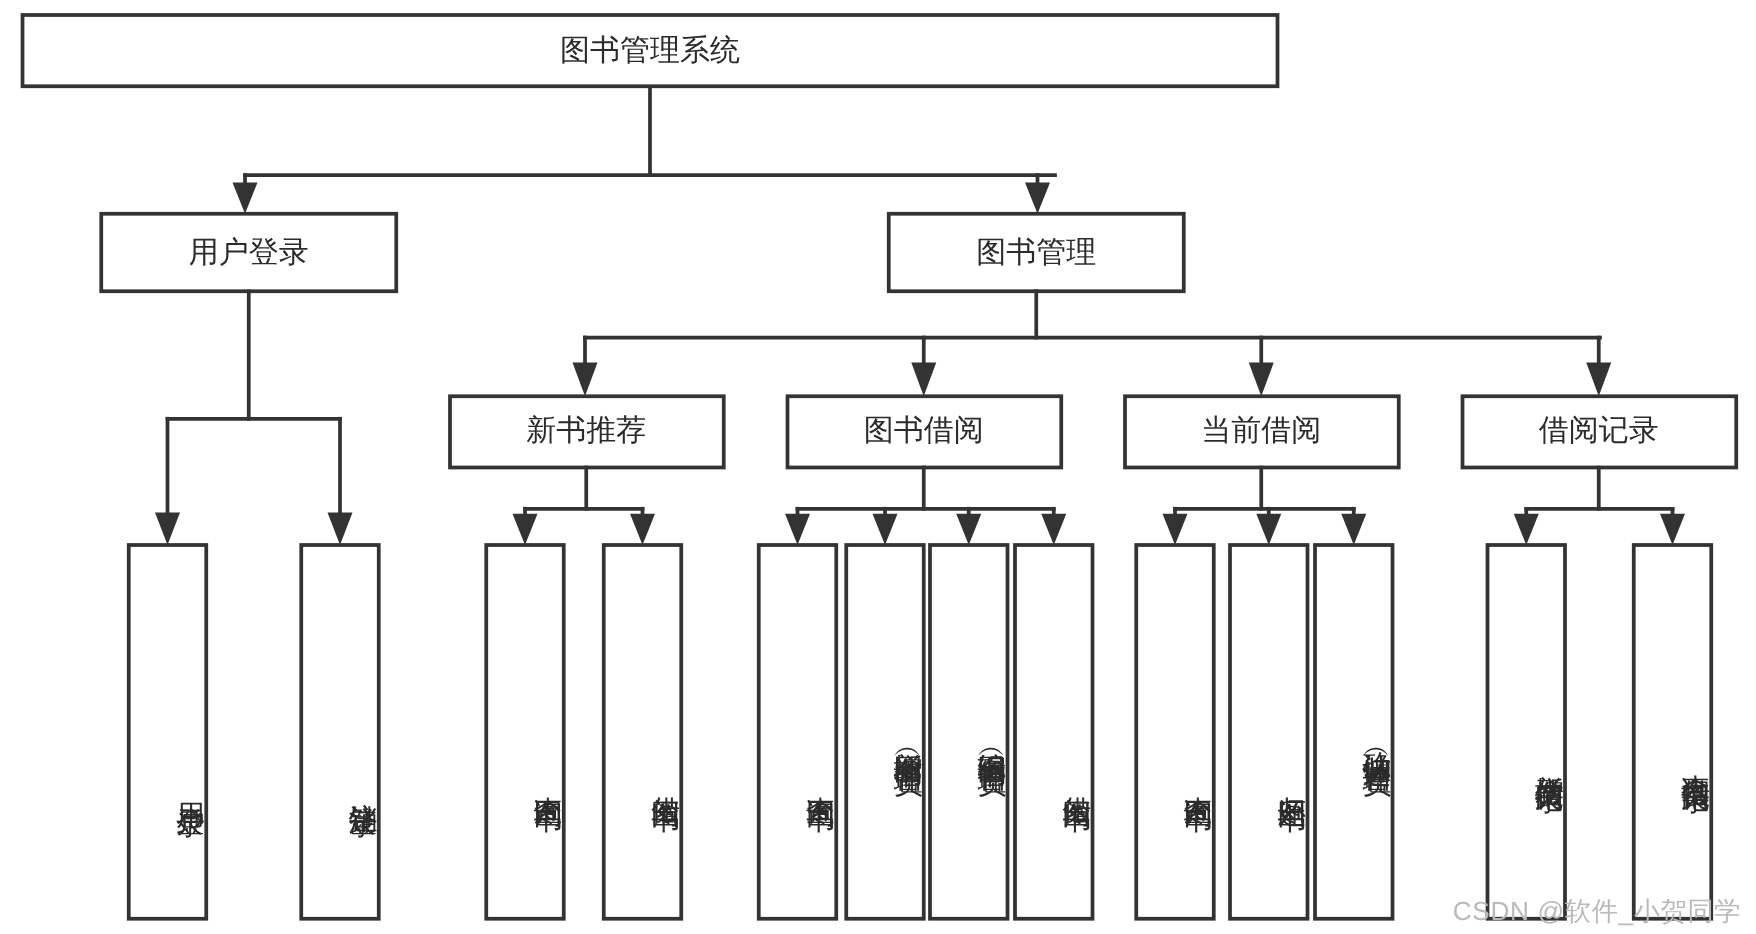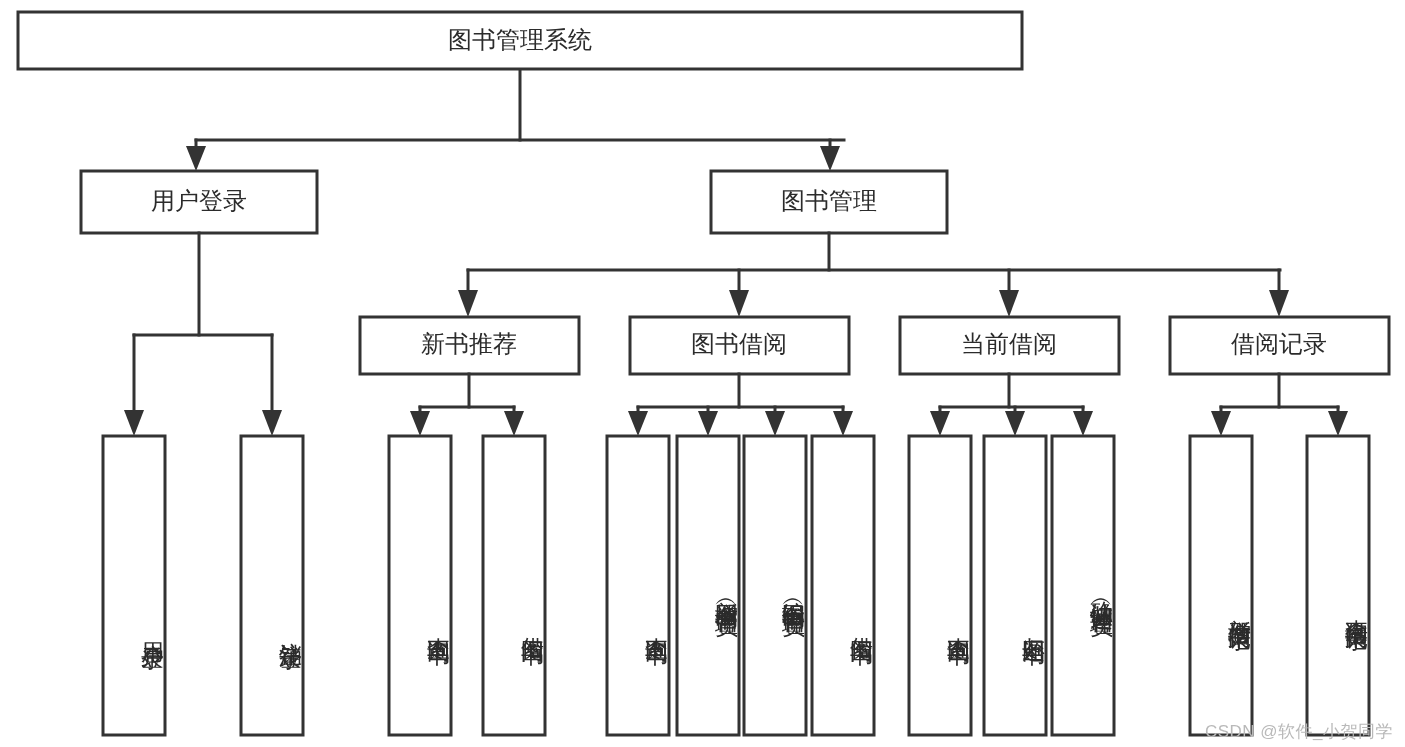--- a/index.html
+++ b/index.html
@@ -61,21 +61,21 @@
     color: #2b2b2b;
     letter-spacing: 2px;
     white-space: nowrap;
     font-family: "Liberation Sans", "DejaVu Sans", sans-serif;
     pointer-events: none;
   }
   .watermark {
     position: absolute;
     right: 8px;
     bottom: 4px;
-    font-size: 17px;
+    font-size: 21px;
     color: #b9b9b9;
     font-family: "Liberation Sans", "DejaVu Sans", sans-serif;
     white-space: nowrap;
     letter-spacing: 0.5px;
   }
 </style>
 </head>
 <body>
 
 <div id="diagram-root">

